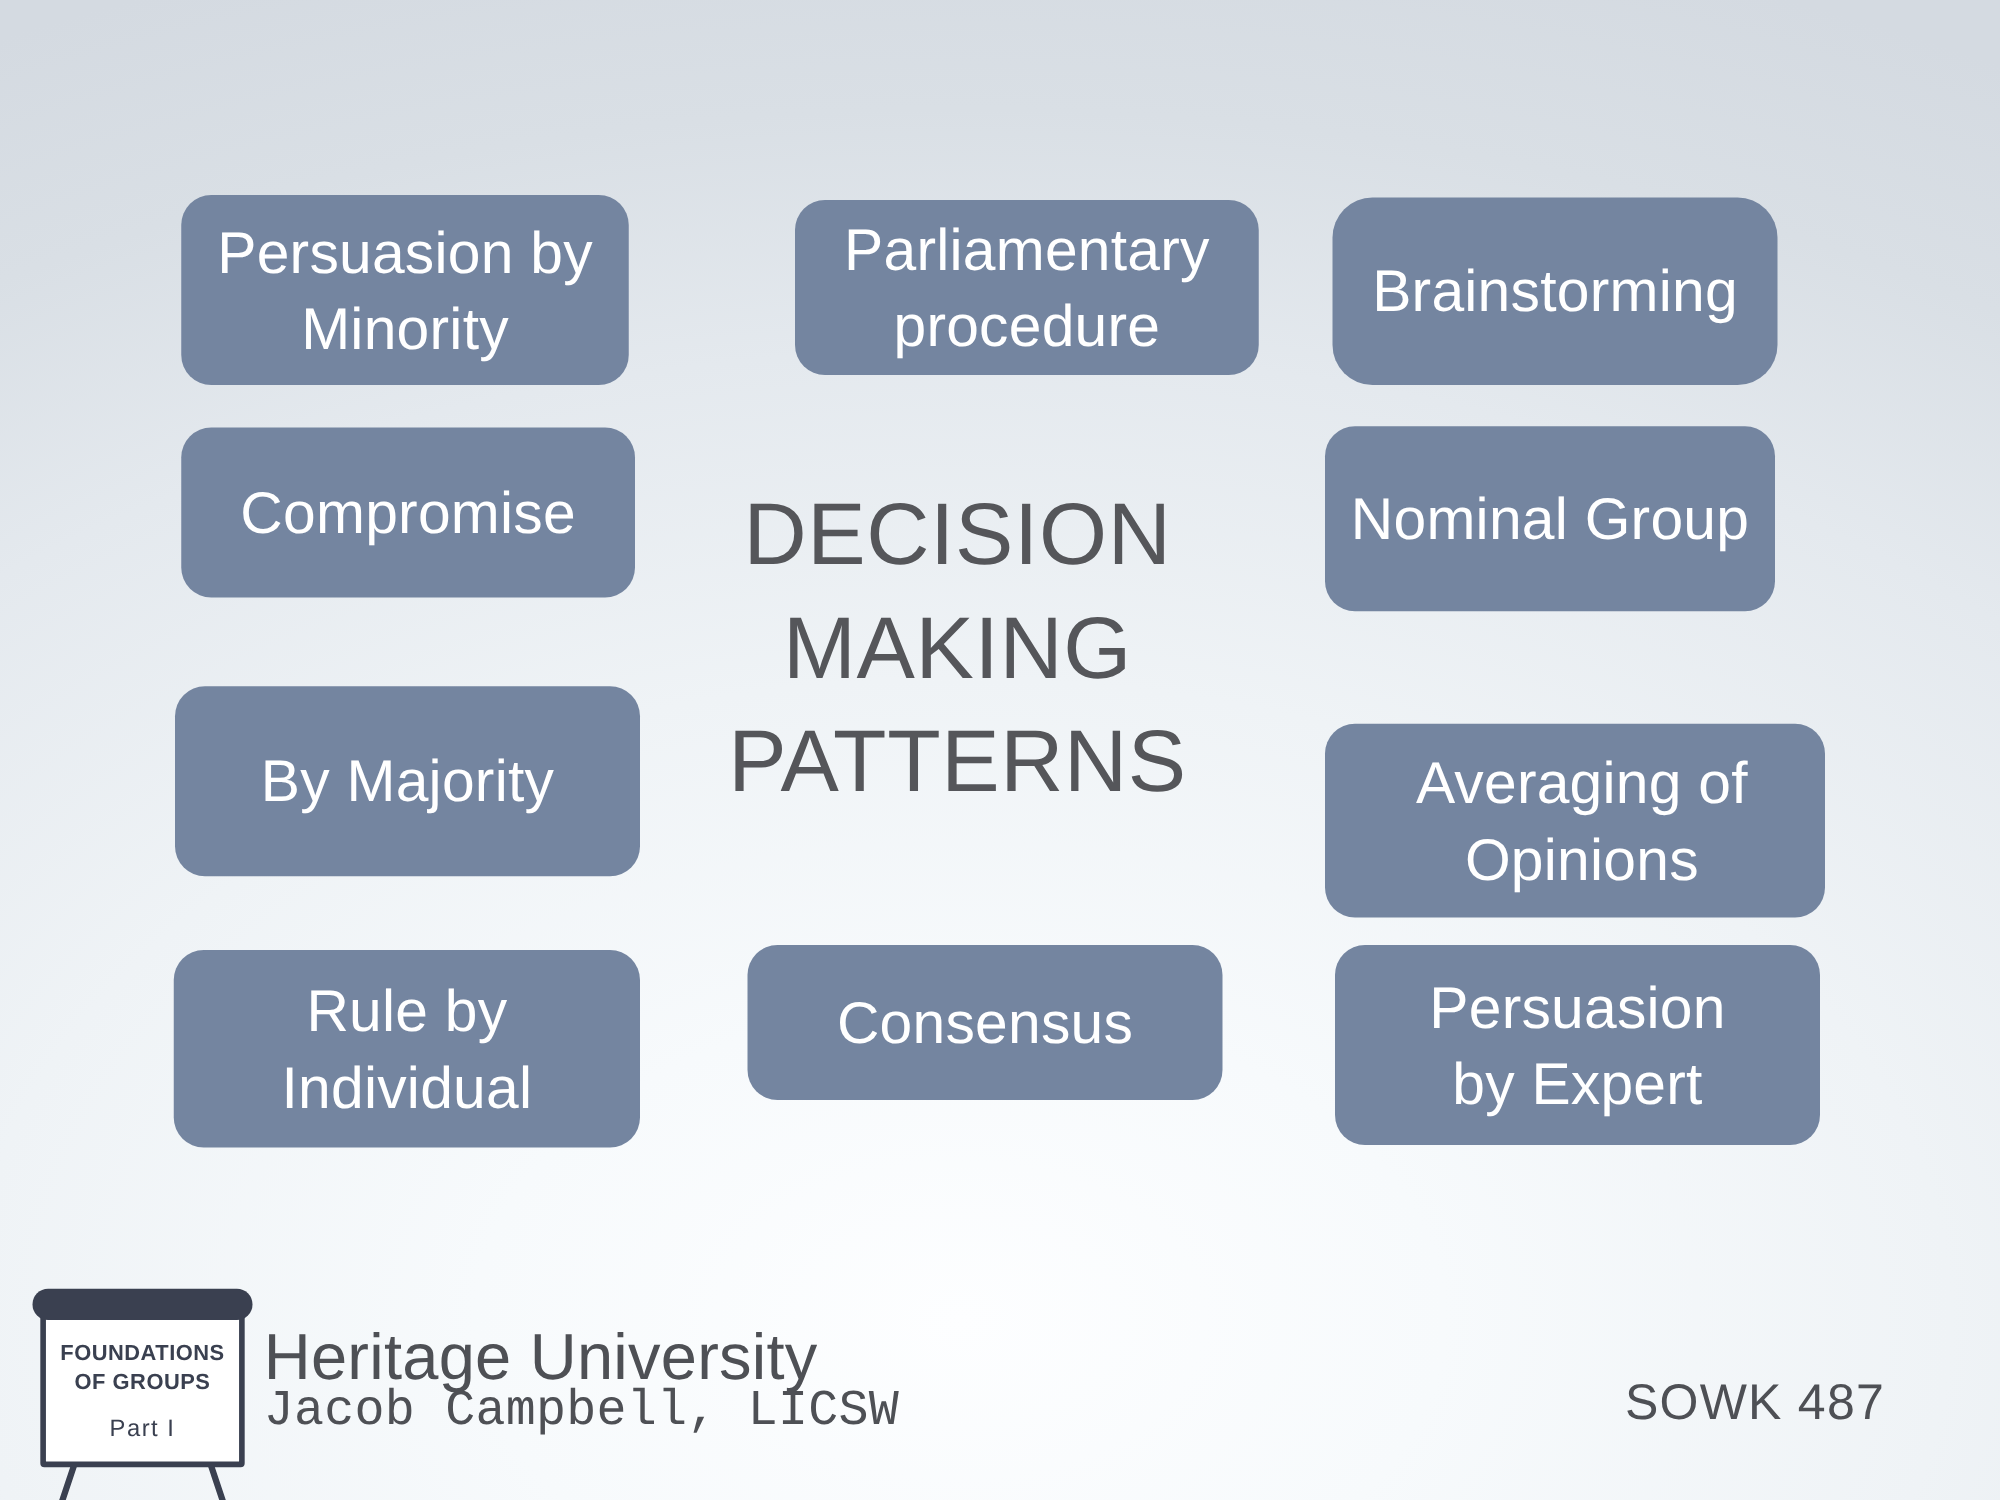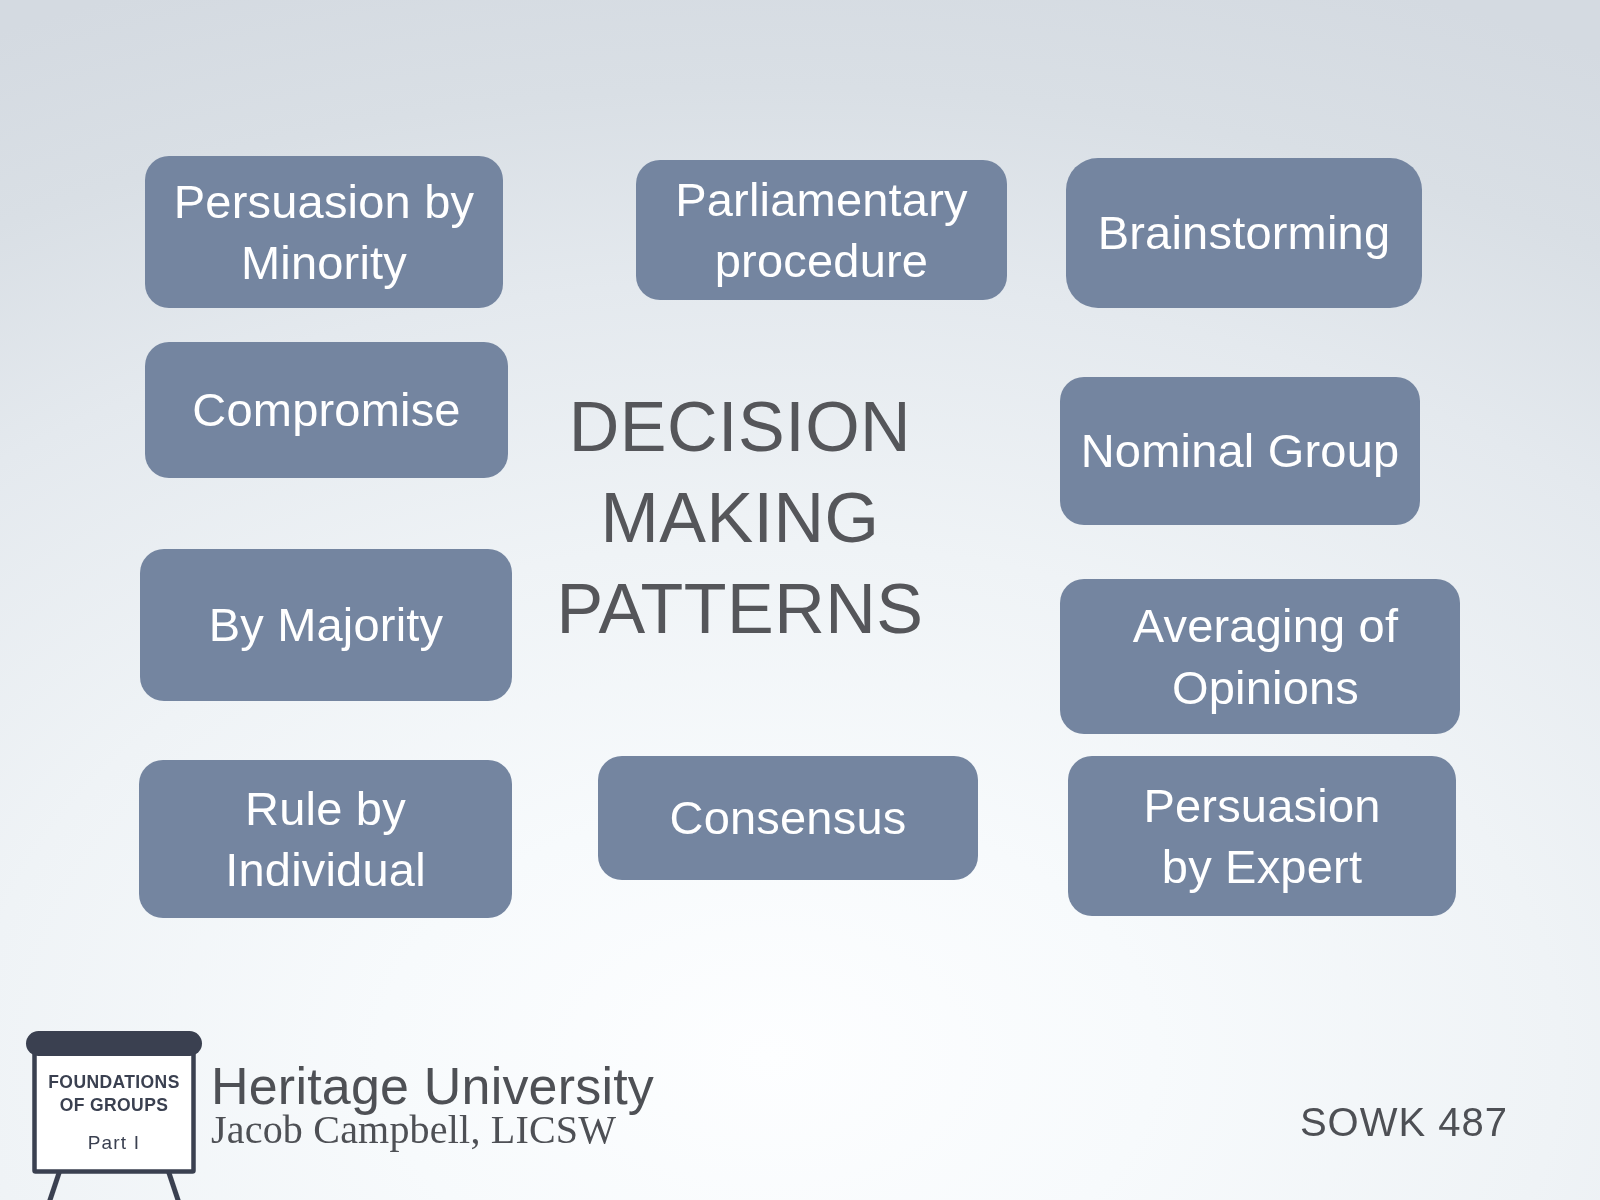--- a/index.html
+++ b/index.html
@@ -53,28 +53,28 @@
   #box-compromise          { left: 145px;  top: 342px; width: 363px; height: 136px; text-align: center; }
   #box-by-majority         { left: 140px;  top: 549px; width: 372px; height: 152px; }
   #box-rule-by-individual  { left: 139px;  top: 760px; width: 373px; height: 158px; }
 
   
   #box-parliamentary       { left: 636px;  top: 160px; width: 371px; height: 140px; }
   #box-consensus           { left: 598px;  top: 756px; width: 380px; height: 124px; }
 
   
   #box-brainstorming       { left: 1066px; top: 158px; width: 356px; height: 150px; border-radius: 32px; }
-  #box-nominal-group       { left: 1060px; top: 341px; width: 360px; height: 148px; margin-top: 36px; }
+  #box-nominal-group       { left: 1060px; top: 341px; width: 360px; height: 148px; }
   #box-averaging           { left: 1060px; top: 579px; width: 400px; height: 155px; padding-left: 25px; }
   #box-persuasion-expert   { left: 1068px; top: 756px; width: 388px; height: 160px; }
 
   
   #center-title {
     position: absolute;
-    left: 510px;
+    left: 536px;
     top: 382px;
     width: 460px;
     text-align: center;
     color: #55565a;
     font-family: "Liberation Sans", sans-serif;
     font-weight: 300;
     font-size: 70px;
     line-height: 1.30;
     letter-spacing: 0.5px;
     white-space: pre-line;
@@ -90,21 +90,21 @@
     font-weight: 300;
     font-size: 52px;
     line-height: 1.33;
     letter-spacing: 0.2px;
   }
   #footer-presenter {
     position: absolute;
     left: 211px;
     top: 1103px;
     color: #4e5055;
-    font-family: Liberation Serif, serif;
+    font-family: Liberation Mono, monospace;
     font-weight: 300;
     font-size: 40px;
     line-height: 1.33;
     letter-spacing: 0.2px;
   }
   #footer-course {
     position: absolute;
     right: 92px;
     top: 1100px;
     color: #4e5055;

